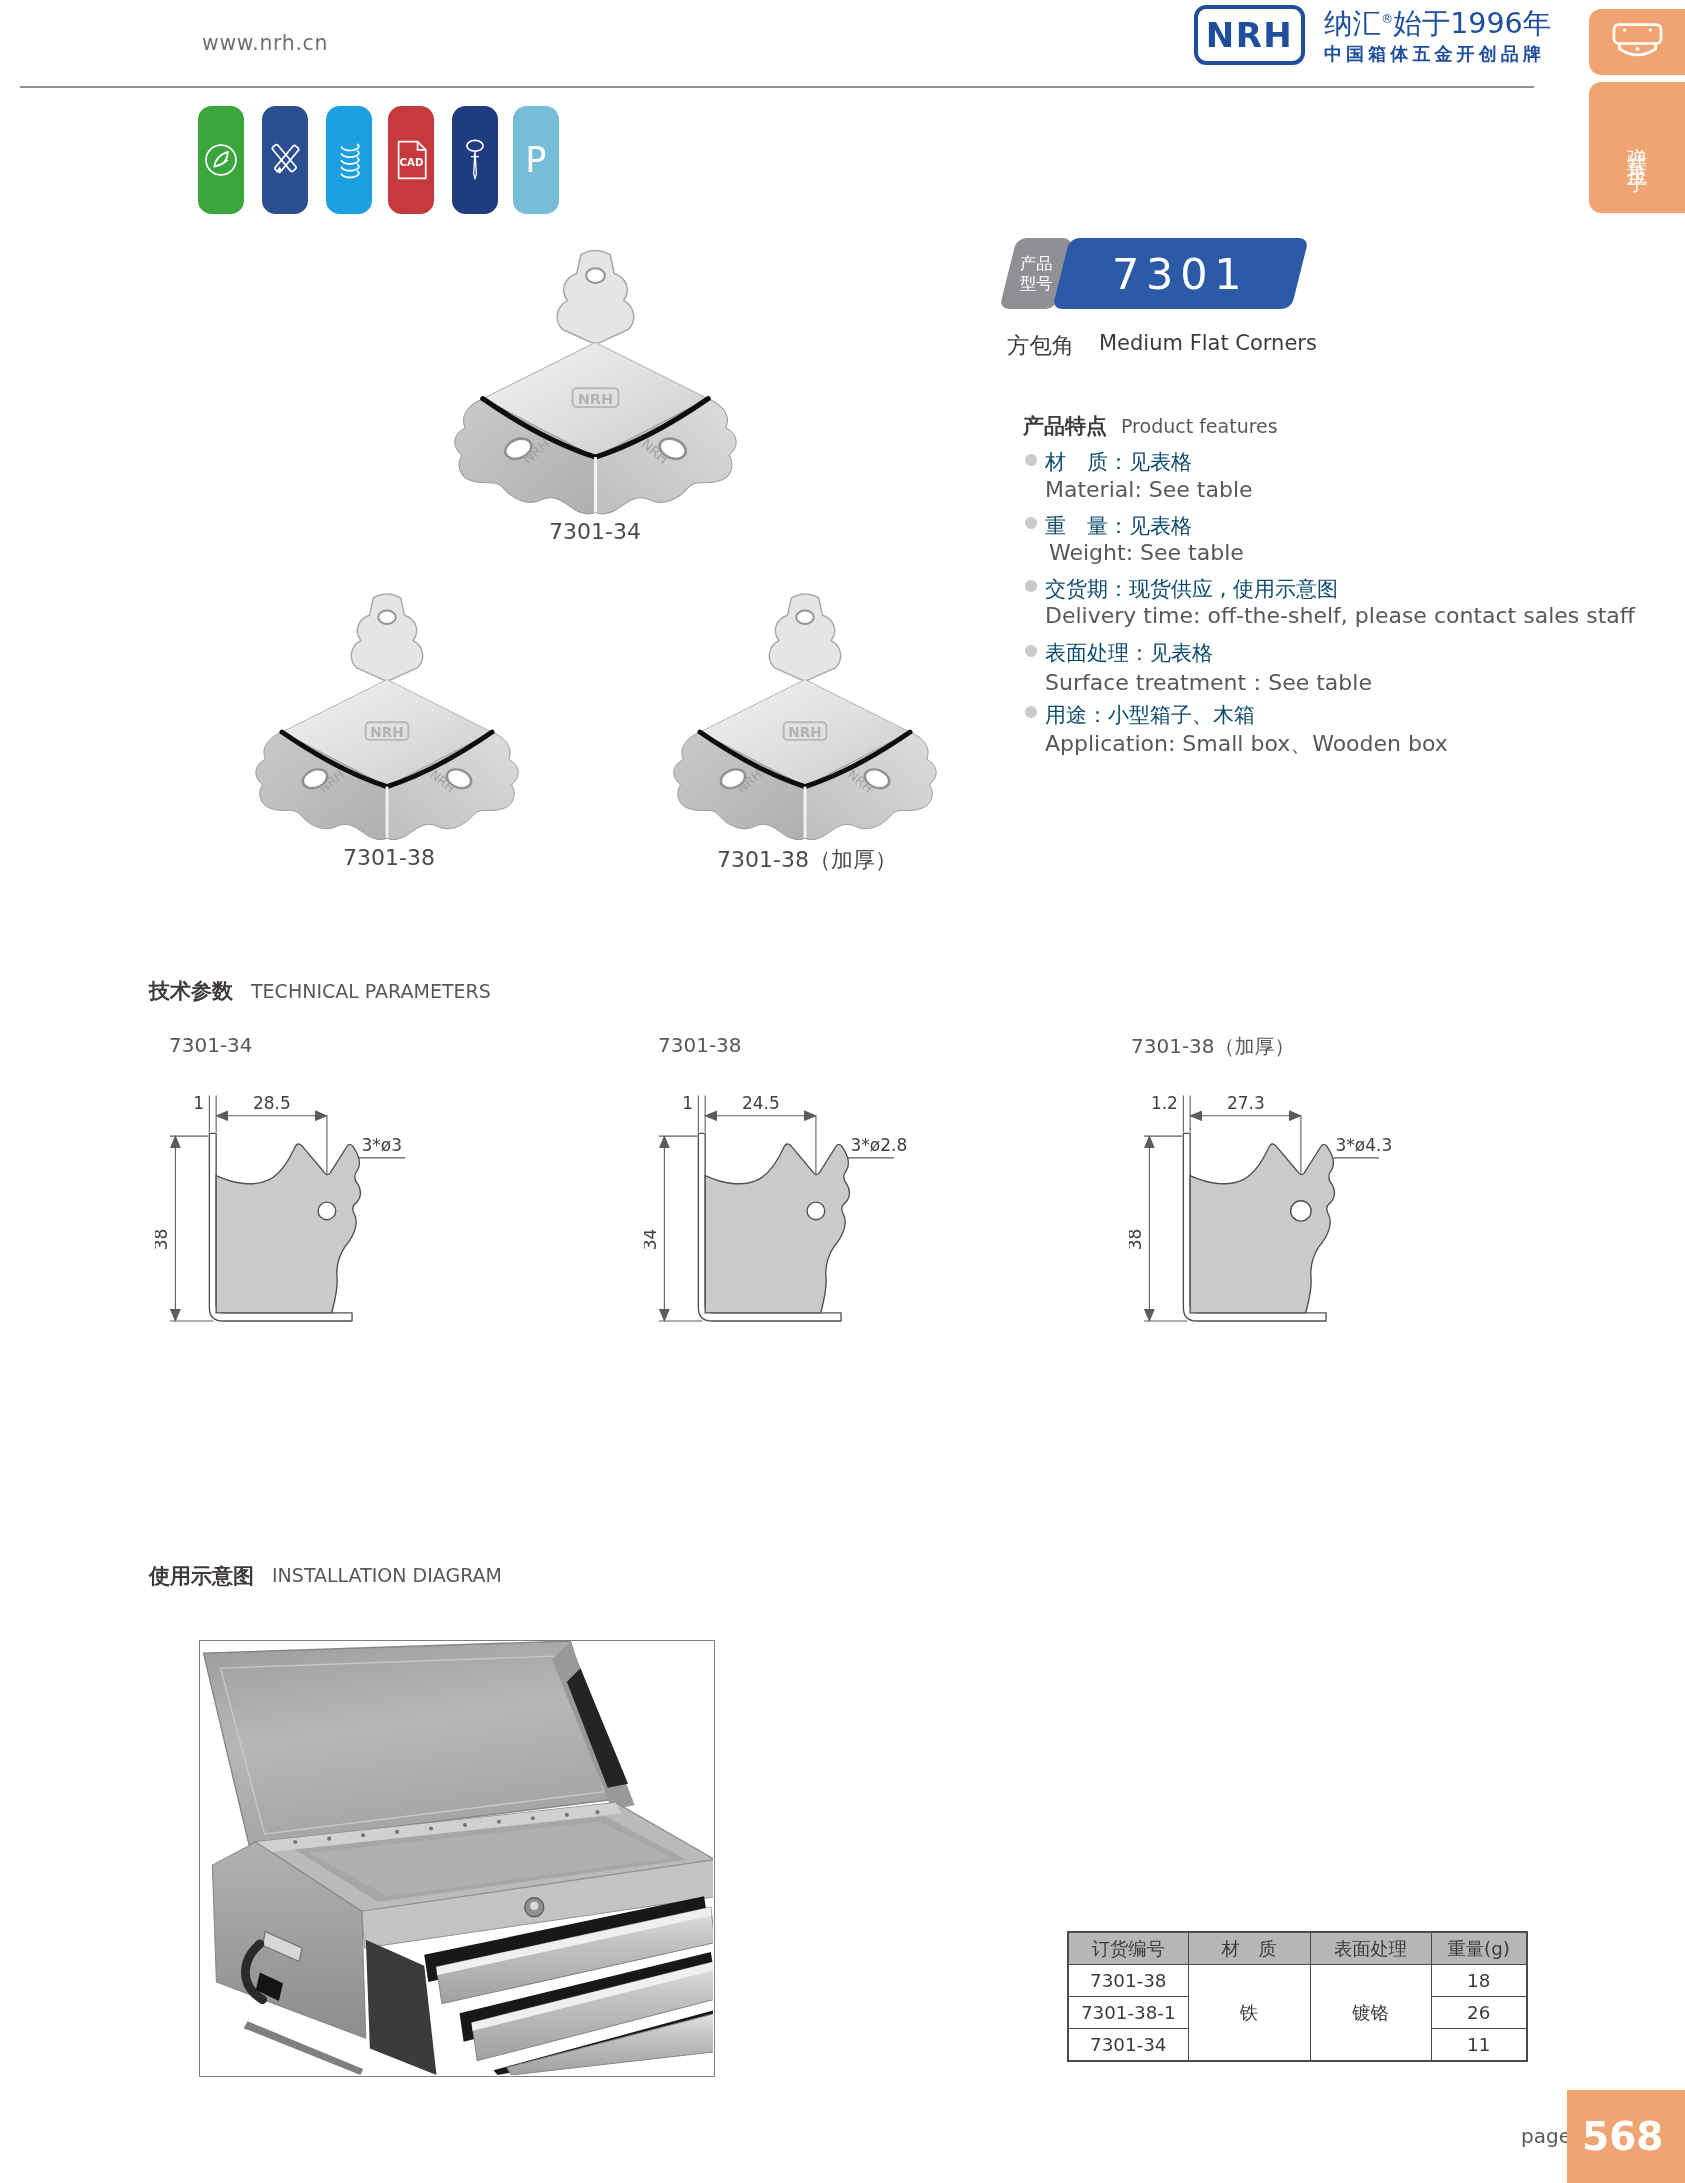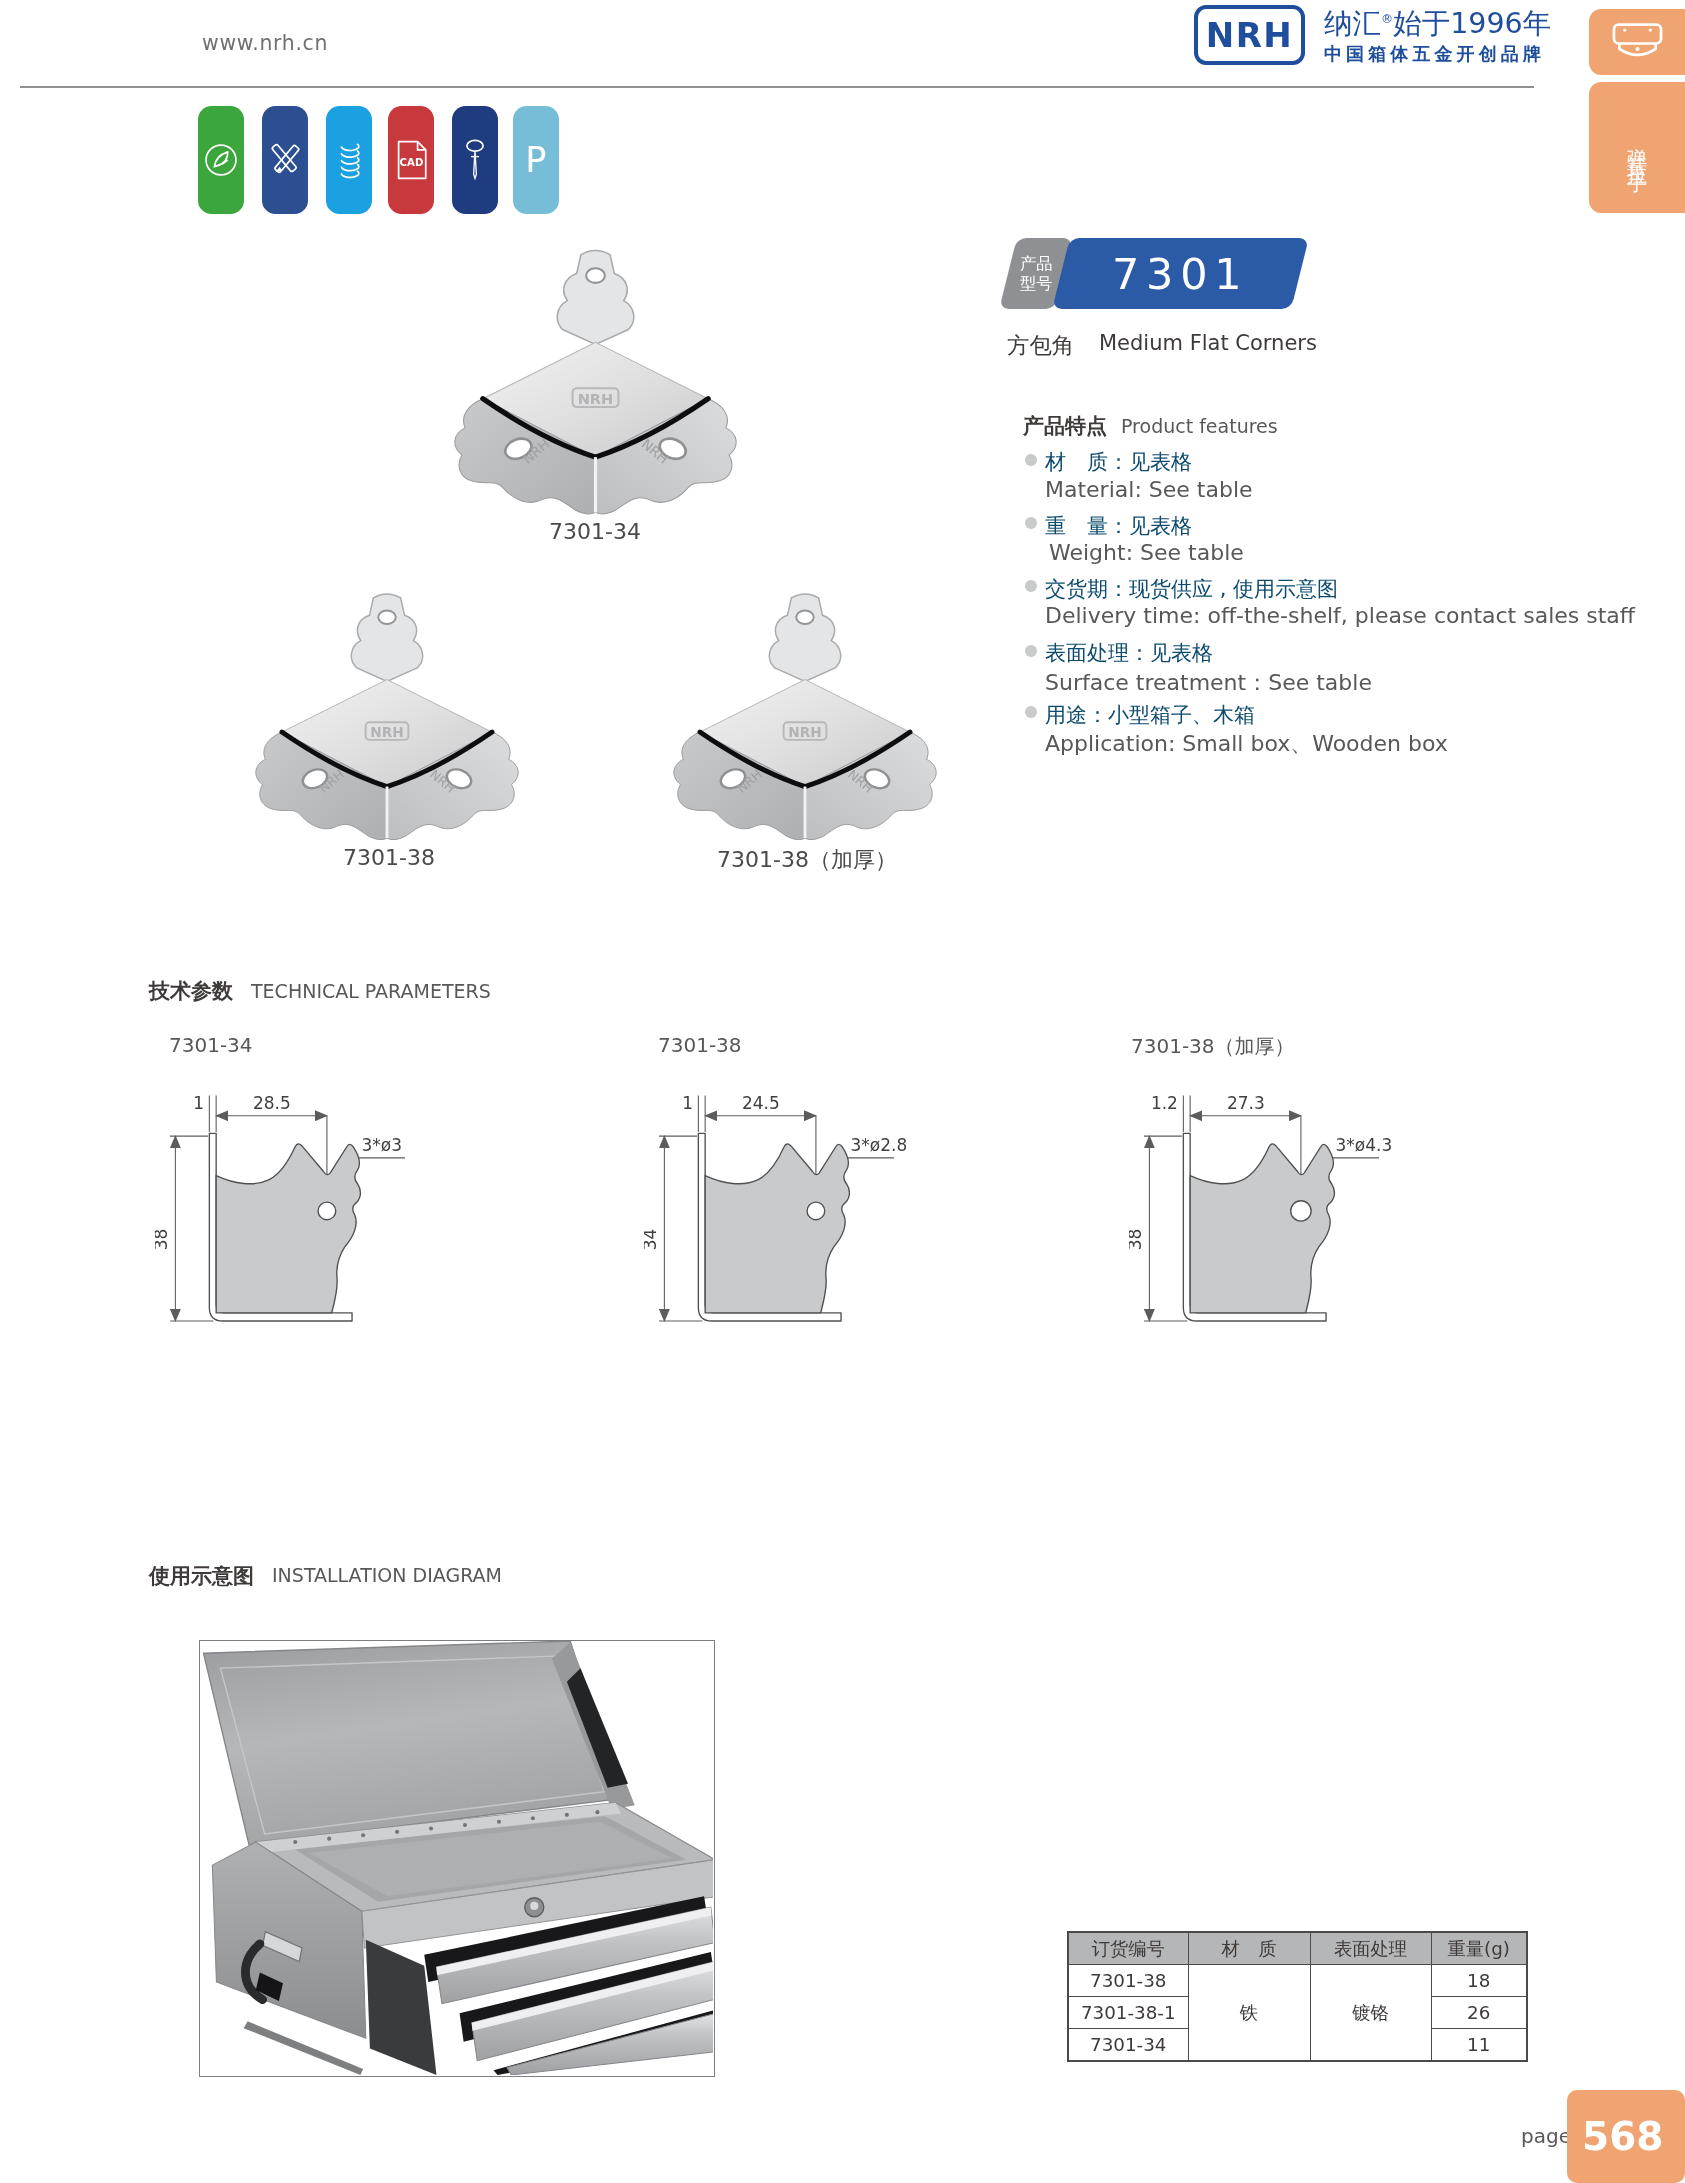--- a/index.html
+++ b/index.html
@@ -374,18 +374,18 @@
       <td>26</td>
     </tr>
     <tr>
       <td>7301-34</td>
       <td>11</td>
     </tr>
   </tbody>
     </table>
 
   <div class="abs page-label" style="left:1521px;top:2124px;">page</div>
-  <div class="abs page-box" style="left:1567px;top:2090px;width:118px;height:93px;border-radius:10px;">
+  <div class="abs page-box" style="left:1567px;top:2090px;width:118px;height:93px;">
     <div class="page-num">568</div>
   </div>
 
 </div>
 
 
 </body></html>

